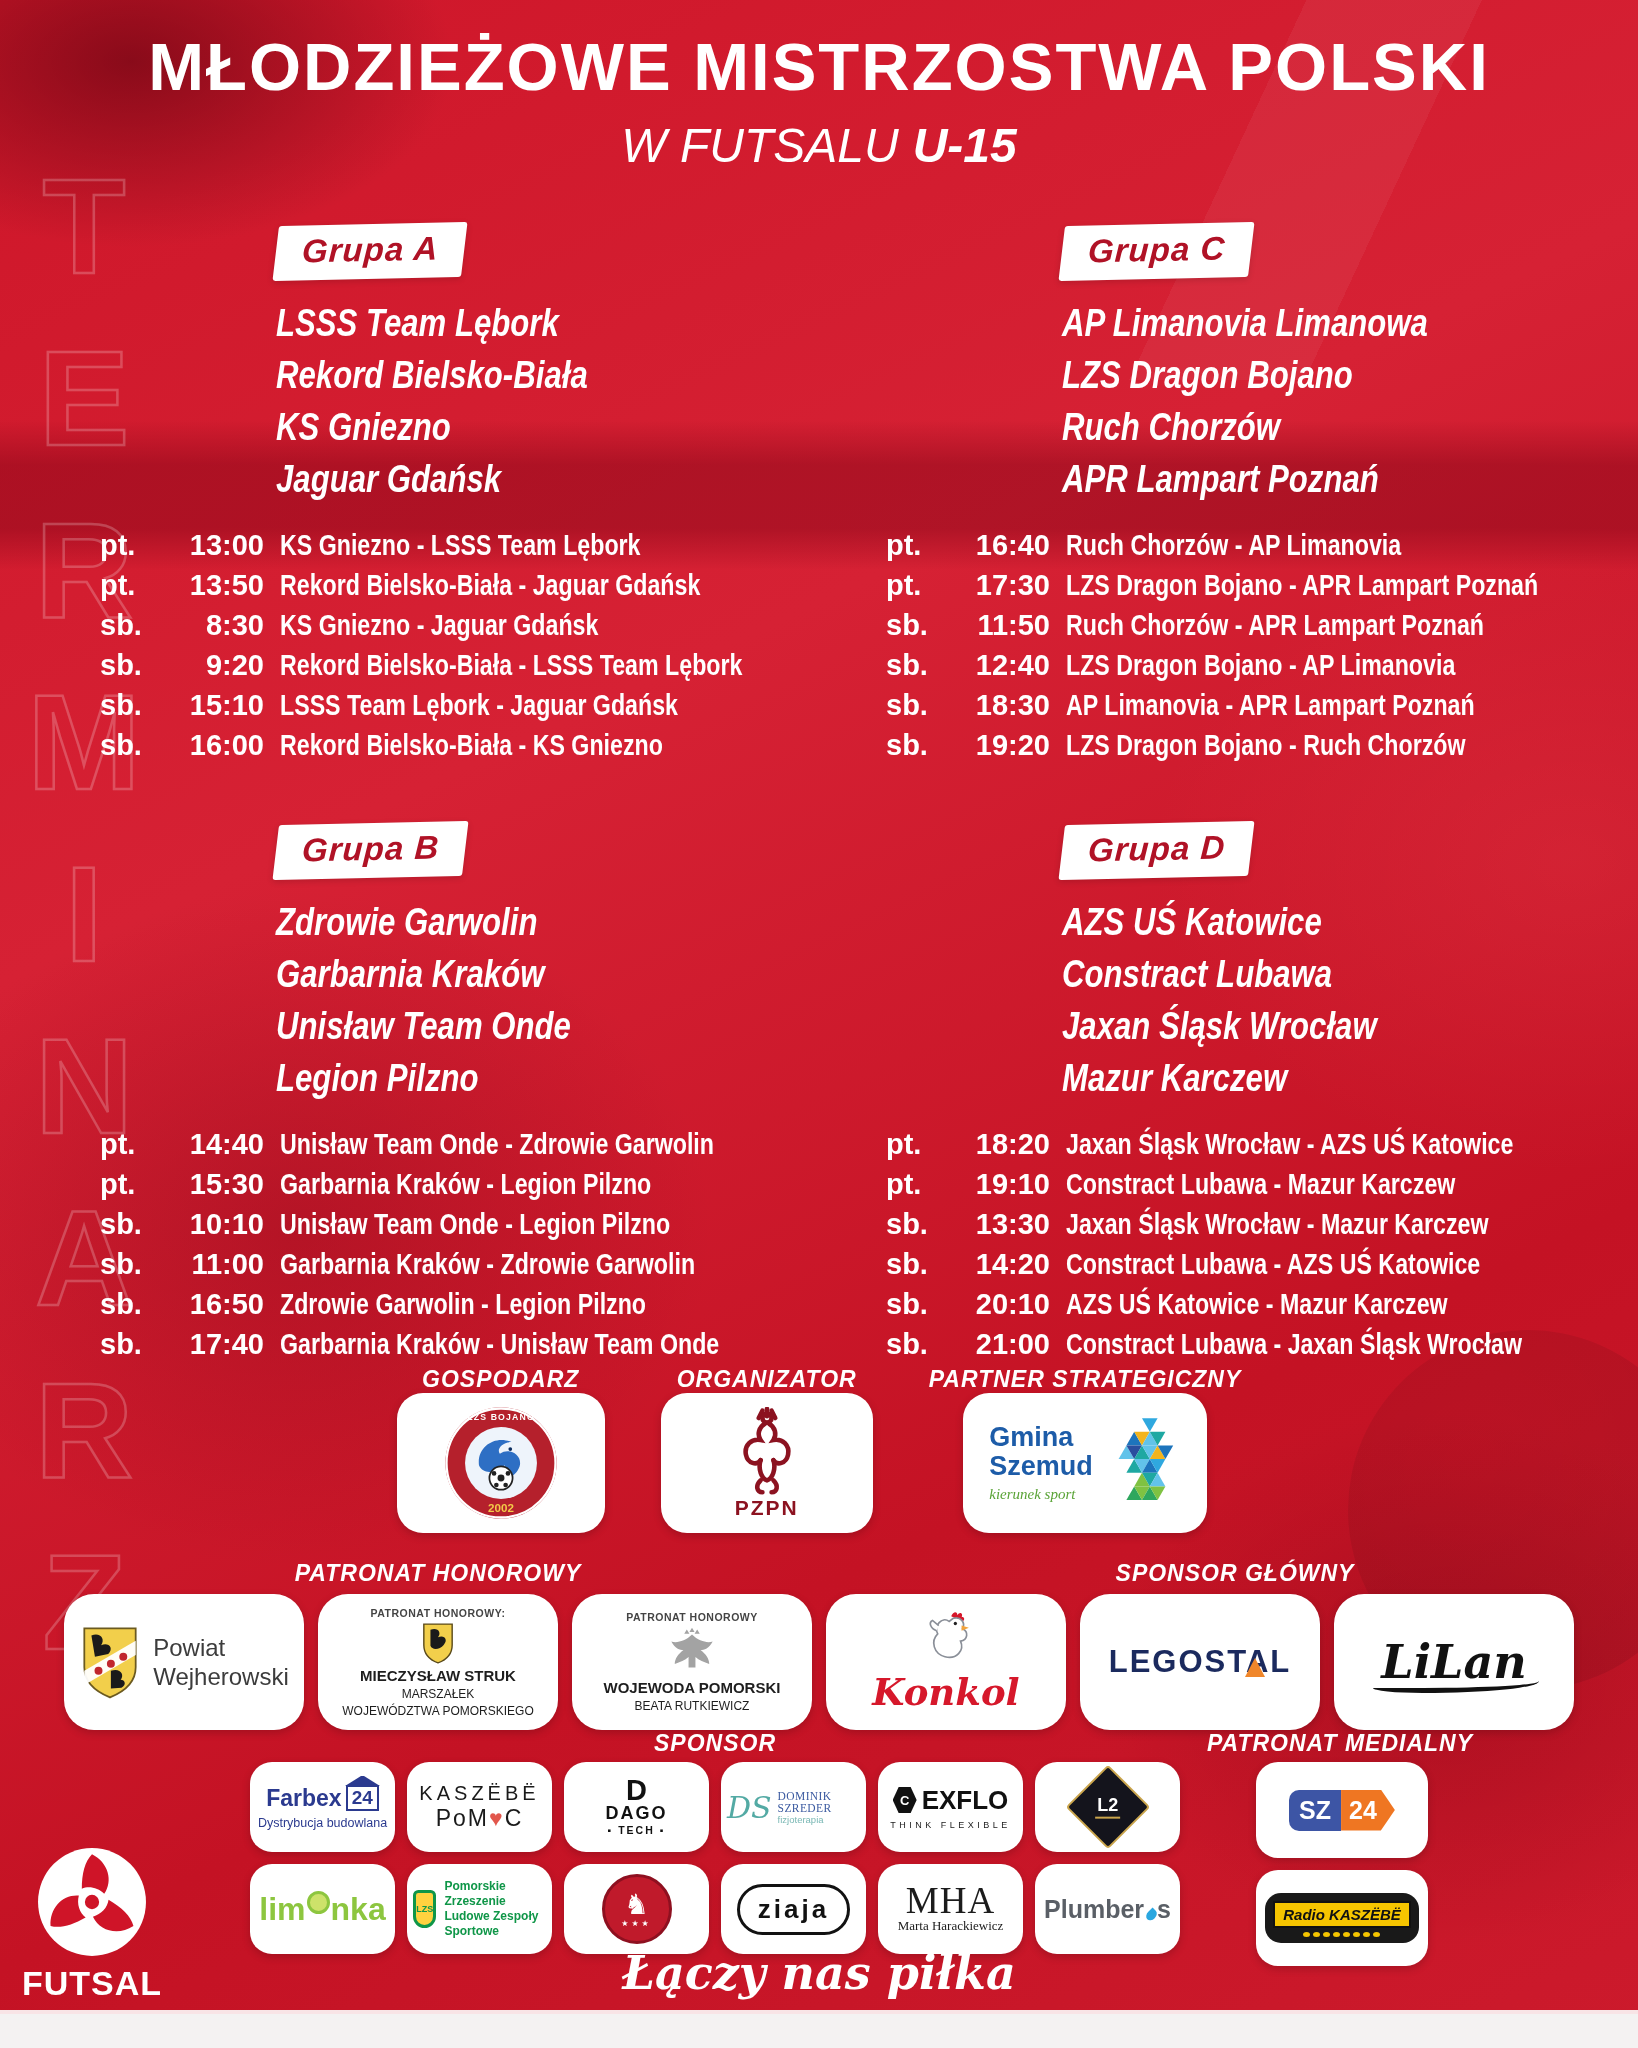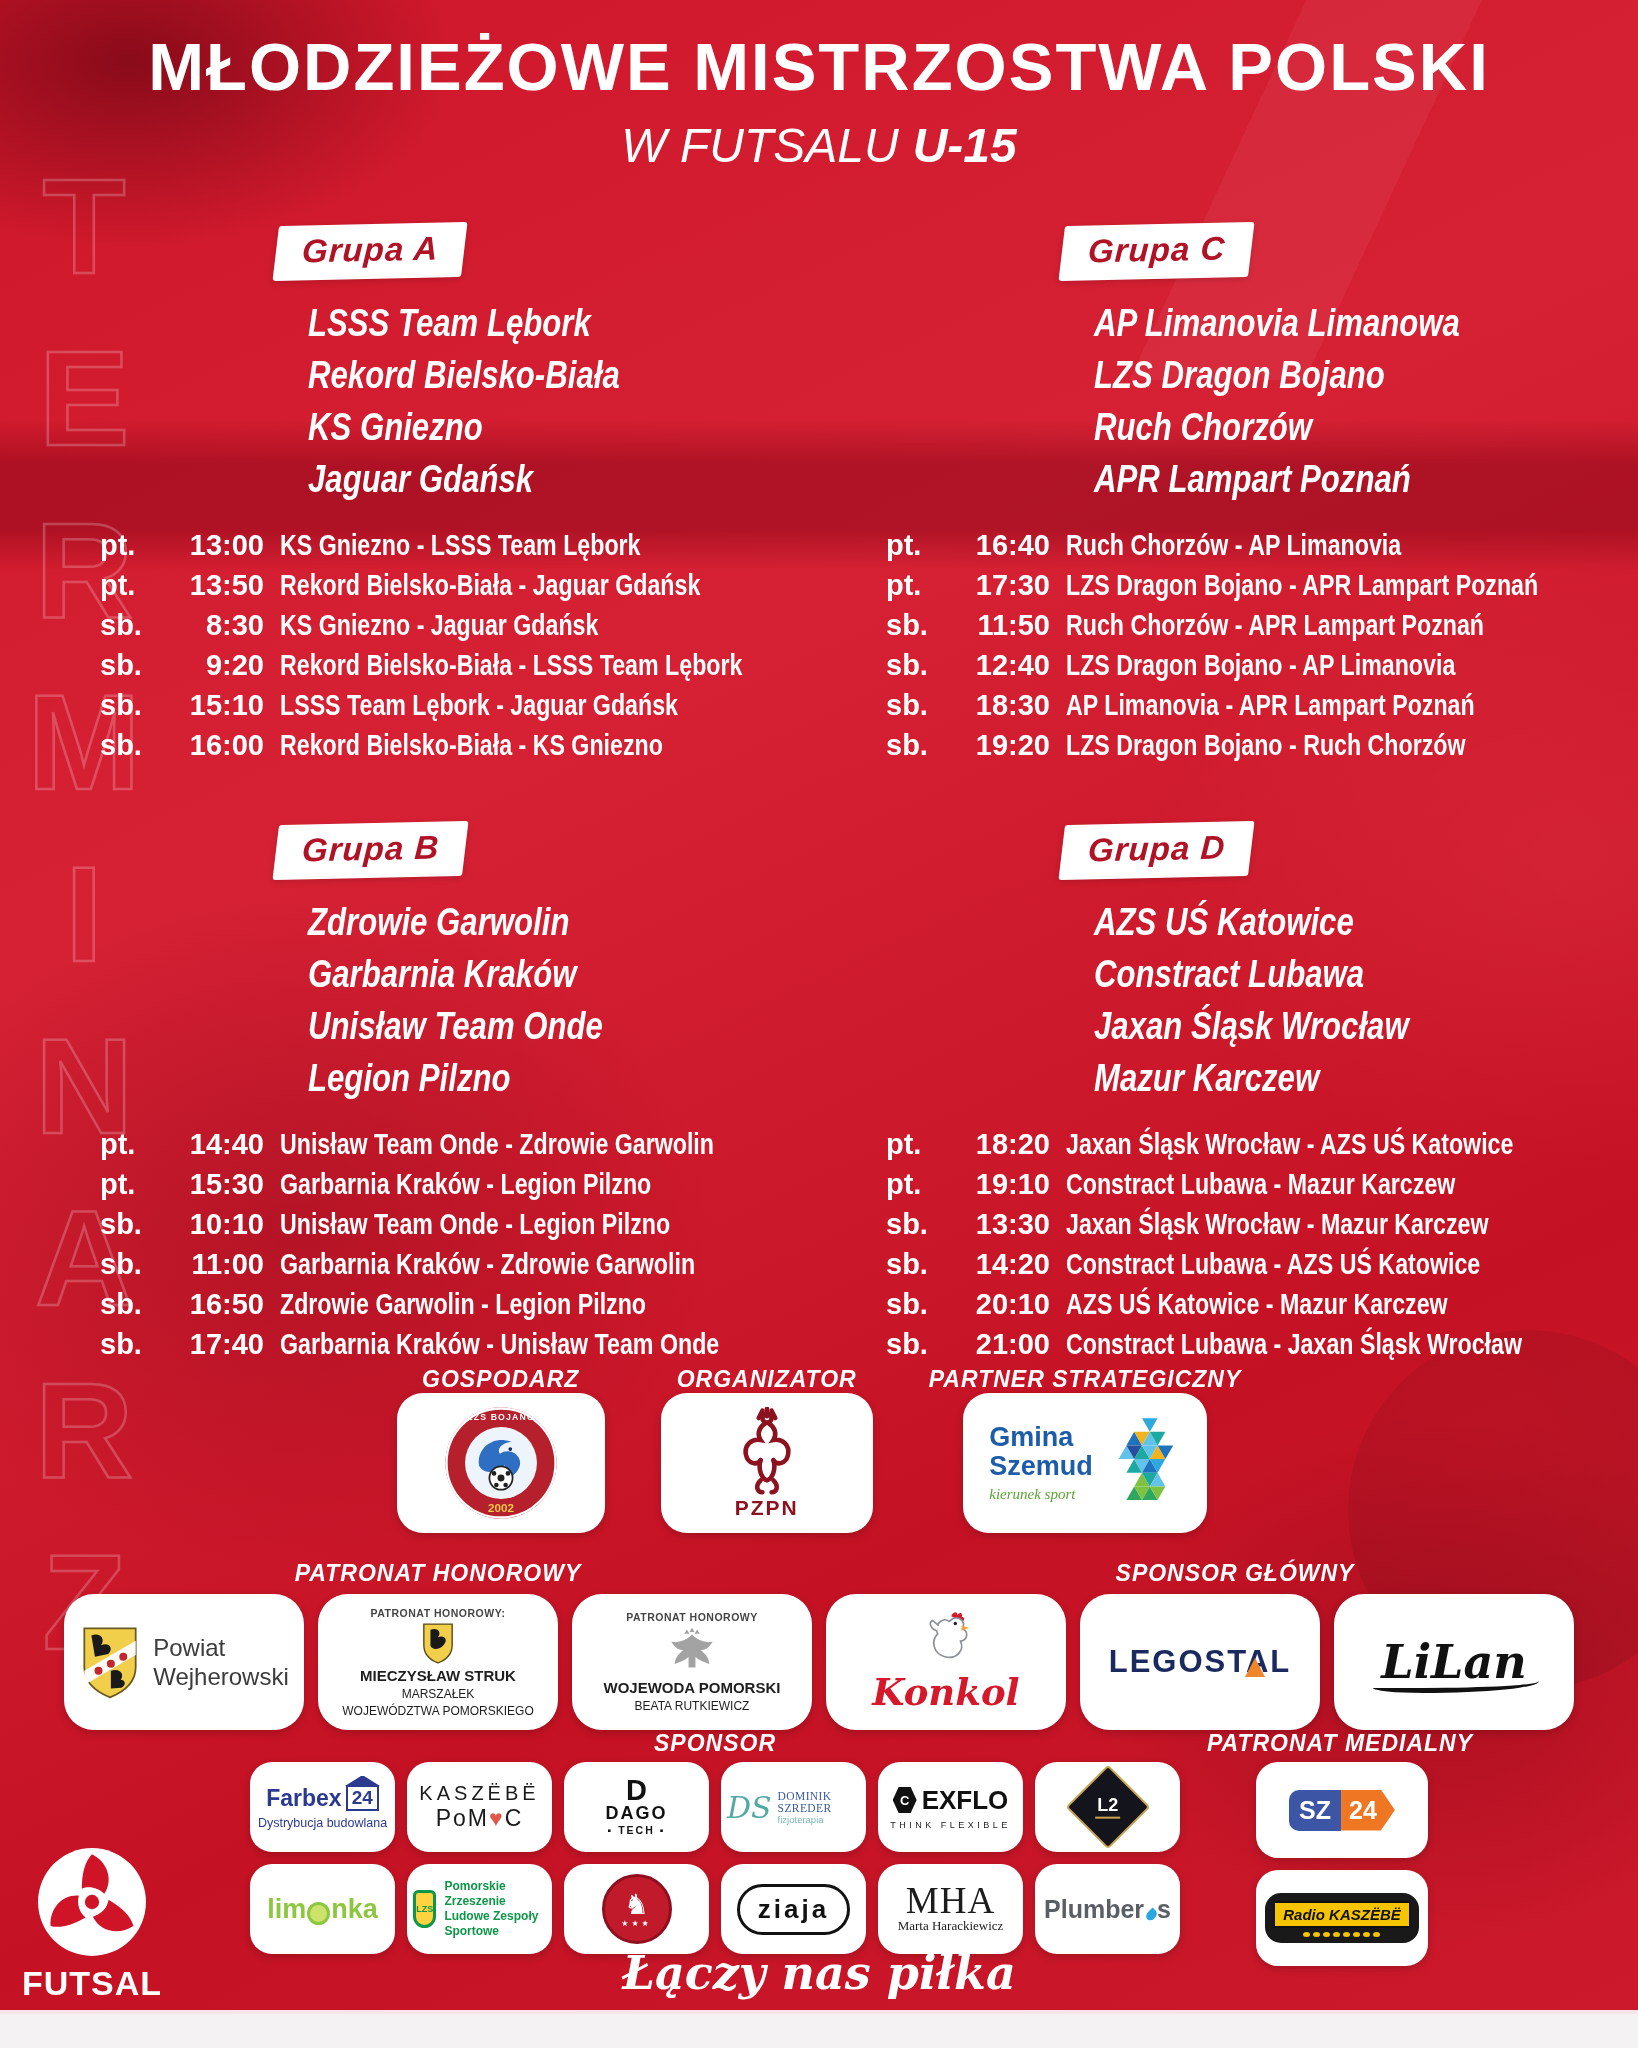--- a/index.html
+++ b/index.html
@@ -34,21 +34,21 @@
 
   .col{position:absolute;top:224px;}
   .col.left{left:100px;width:580px;}
   .col.right{left:886px;width:716px;}
   .group+.group{margin-top:54px;}
   .gbadge{display:inline-block;margin-left:176px;background:#fff;padding:7px 26px 10px;
     transform:skewX(-8deg) rotate(-1.2deg);border-radius:3px;box-shadow:0 2px 6px rgba(0,0,0,.15);}
   .gbadge span{display:inline-block;transform:skewX(4deg);color:#b01226;font-size:33px;font-weight:800;
     font-style:italic;letter-spacing:1px;}
   .teams{margin:18px 0 24px 176px;list-style:none;padding:0;}
-  .teams li{height:52px;line-height:52px;white-space:nowrap;margin-left:32px;}
+  .teams li{height:52px;line-height:52px;white-space:nowrap;}
   .teams li span{display:inline-block;transform:scaleX(.82);transform-origin:0 50%;
     color:#fff;font-size:38px;font-weight:800;font-style:italic;}
   .sched{margin-top:2px;}
   .srow{display:grid;grid-template-columns:52px 96px 1fr;column-gap:16px;align-items:baseline;height:40px;}
   .srow .d{color:#fff;font-size:29px;font-weight:700;}
   .srow .t{color:#fff;font-size:29px;font-weight:700;text-align:right;}
   .srow .f{white-space:nowrap;}
   .srow .f span{display:inline-block;transform:scaleX(.8);transform-origin:0 50%;
     color:#fff;font-size:29px;font-weight:700;white-space:nowrap;}
 
@@ -114,21 +114,21 @@
   .ex{text-align:center;}
   .ex1{display:flex;align-items:center;gap:5px;justify-content:center;}
   .hex{width:24px;height:26px;background:#111;clip-path:polygon(25% 0,75% 0,100% 50%,75% 100%,25% 100%,0 50%);
     color:#fff;font-size:13px;font-weight:800;display:flex;align-items:center;justify-content:center;}
   .ex-n{font-size:26px;font-weight:700;color:#111;}
   .ex2{font-size:9px;letter-spacing:3.5px;color:#222;margin-top:4px;}
   .l2d{width:56px;height:56px;transform:rotate(45deg);background:#14141c;border:2px solid #c9a44c;
     display:flex;align-items:center;justify-content:center;border-radius:4px;}
   .l2d span{transform:rotate(-45deg);color:#fff;font-weight:800;font-size:18px;
     border-bottom:2px solid #c9a44c;padding:0 2px 1px;}
-  .limo{color:#8dc63f;font-weight:900;font-size:27px;display:flex;align-items:flex-end;}
+  .limo{color:#8dc63f;font-weight:900;font-size:32px;display:flex;align-items:flex-start;}
   .lime{width:23px;height:23px;border-radius:50%;background:#cde26a;border:3px solid #8dc63f;margin:0 1px;box-sizing:border-box;}
   .lzsrow{display:flex;align-items:center;gap:8px;}
   .lzscrest{width:32px;height:38px;background:#ffd23f;border:3px solid #0f9648;border-radius:6px 6px 13px 13px;
     display:flex;align-items:center;justify-content:center;color:#0f9648;font-size:9px;font-weight:900;box-sizing:border-box;}
   .lzst{color:#0f9648;font-size:12px;font-weight:800;text-align:left;line-height:15px;}
   .pomc{width:70px;height:70px;border-radius:50%;background:#c01a2b;border:3px solid #8e1020;color:#fff;
     display:flex;flex-direction:column;align-items:center;justify-content:center;box-sizing:border-box;}
   .pomc .kn{font-size:28px;line-height:28px;}
   .pomc .st{font-size:8px;letter-spacing:3px;}
   .ziaja{border:3px solid #121212;border-radius:30px;padding:7px 18px;font-size:26px;font-weight:700;

